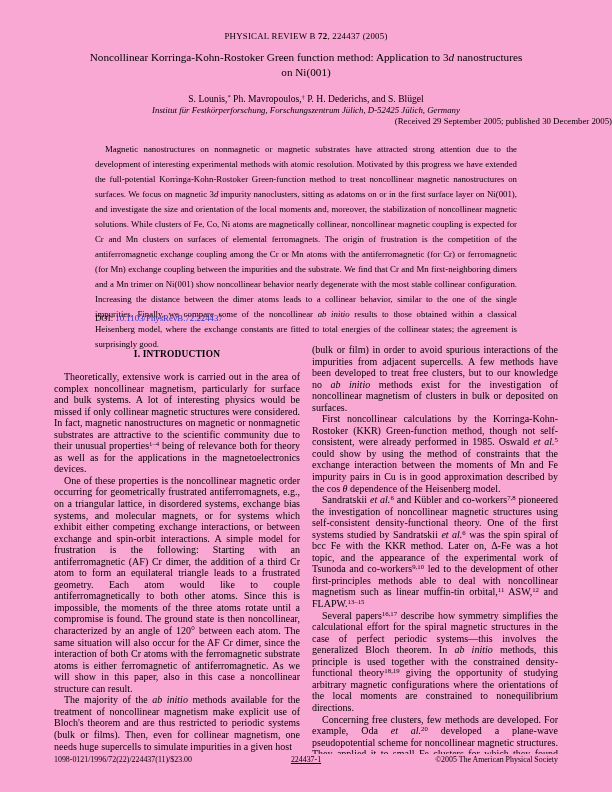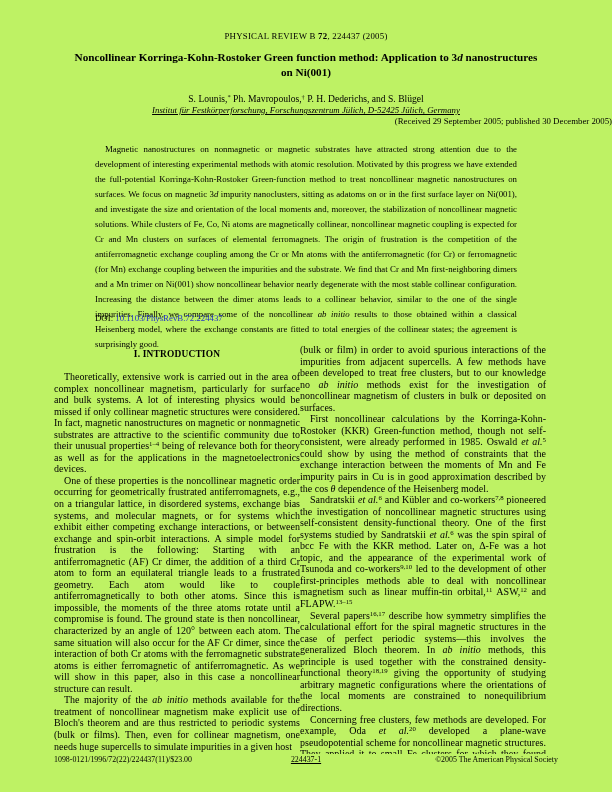--- a/index.html
+++ b/index.html
@@ -1,30 +1,30 @@
 <!DOCTYPE html>
 <html><head>
 <meta charset="utf-8">
 <style>
   html,body{margin:0;padding:0;background:#ffffff;}
   .page{
-    position:relative;width:612px;height:792px;background:#bef264;color:#000;
+    position:relative;width:612px;height:792px;background:#f9a8d4;color:#000;
     font-family:"Liberation Serif",serif;overflow:hidden;
   }
   .jheader{position:absolute;top:31px;left:0;width:612px;text-align:center;font-size:8.8px;letter-spacing:.25px;}
   .title{position:absolute;top:50px;left:41px;width:530px;margin:0;text-align:center;
-         font-size:11.2px;font-weight:bold;line-height:14.6px;}
+         font-size:11.2px;font-weight:normal;line-height:14.6px;}
   .authors{position:absolute;top:93px;left:0;width:612px;text-align:center;font-size:9.6px;}
-  .affiliation{position:absolute;top:105px;left:0;width:612px;text-align:center;font-style:italic;font-size:8.8px;text-decoration:underline;}
+  .affiliation{position:absolute;top:105px;left:0;width:612px;text-align:center;font-style:italic;font-size:8.8px;}
   .received{position:absolute;top:116px;left:0;width:612px;text-align:right;font-size:8.8px;}
   .abstract{position:absolute;top:142px;left:95px;width:422px;font-size:8.8px;line-height:15px;
             text-align:justify;text-indent:10px;}
   .doi-row{position:absolute;top:313px;left:95px;width:422px;display:flex;justify-content:space-between;font-size:8.8px;}
   .doi-link{color:#2433c8;text-decoration:none;cursor:pointer;}
-  .columns{position:absolute;top:344px;left:54px;width:504px;height:410px;display:flex;overflow:hidden;}
+  .columns{position:absolute;top:344px;left:54px;width:504px;height:410px;display:flex;gap:12px;overflow:hidden;}
   .col{width:246px;}
   .sec{margin:5px 0 12px 0;text-align:center;font-size:9.4px;font-weight:bold;letter-spacing:.2px;}
   .col p{margin:0;font-size:10px;line-height:11.55px;text-align:justify;text-indent:10px;}
   .col p.noindent{text-indent:0;}
   sup{font-size:68%;line-height:0;vertical-align:baseline;position:relative;top:-0.45em;}
   sub{font-size:68%;line-height:0;vertical-align:baseline;position:relative;top:0.25em;}
   .footer{position:absolute;top:755px;left:54px;width:504px;display:flex;font-size:7.9px;}
   .footer .f-left{flex:1;text-align:left;}
   .footer .f-center{flex:1;text-align:center;text-decoration:underline;}
   .footer .f-right{flex:1;text-align:right;}

